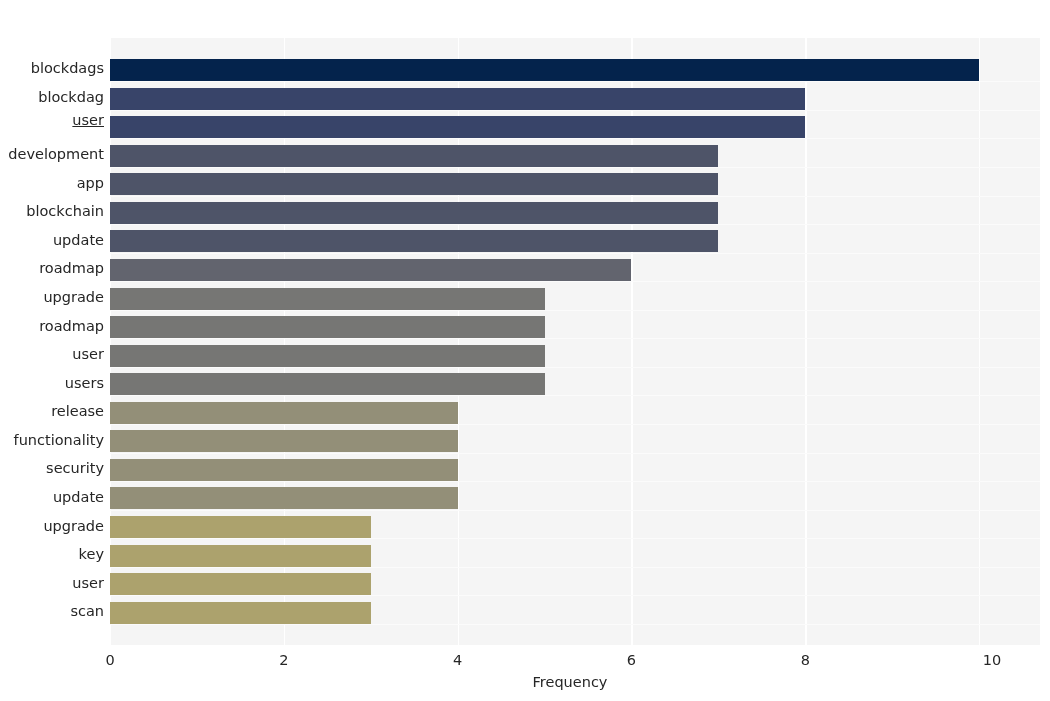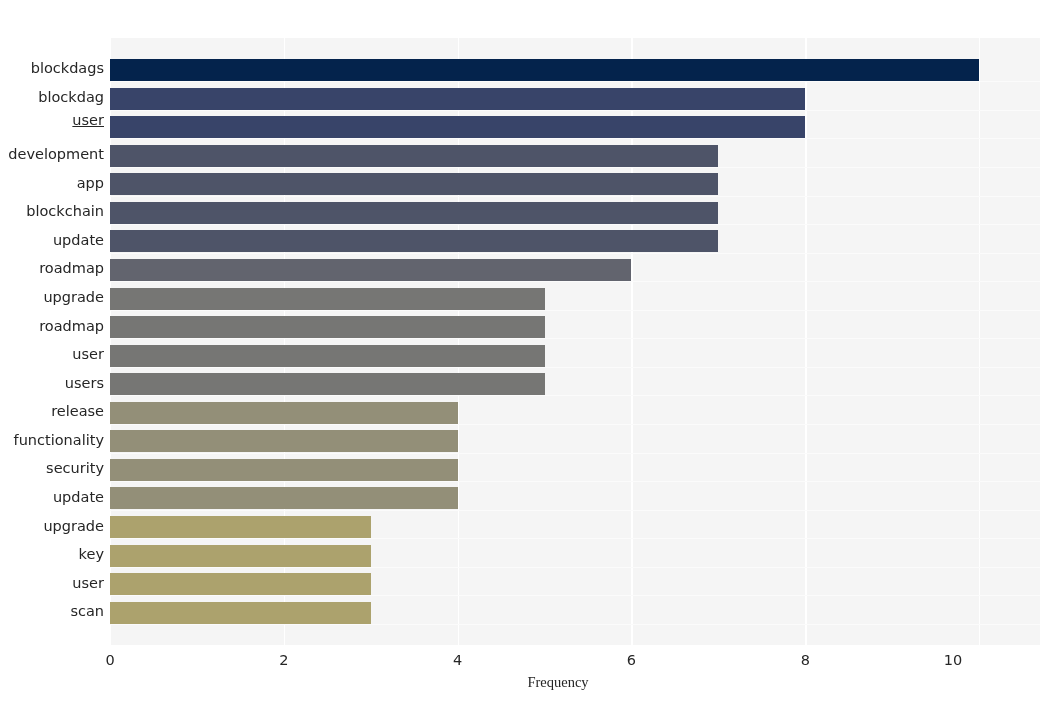--- a/index.html
+++ b/index.html
@@ -107,27 +107,26 @@
     top: 7px;
     width: 40px;
     margin-left: -20px;
     text-align: center;
     font-size: 14.5px;
     color: #262626;
   }
 
   #x-axis-label {
     position: absolute;
-    left: 93px;
+    left: 105px;
     top: 674px;
     width: 930px;
     text-align: center;
     font-size: 14.5px;
     color: #262626;
-    font-family: Liberation Serif, serif;
   }
 </style>
 </head>
 <body>
 
 <div id="figure">
 
 
   <div id="plot-area">
       <div class="gridline-v" style="left: 0px;"></div>
@@ -240,18 +239,18 @@
       <div class="ytick" style="top: 536.657px;">user</div>
       <div class="ytick" style="top: 565.222px;">scan</div>
     </div>
 
   <div id="x-axis">
       <div class="xtick" style="left: 0px;">0</div>
       <div class="xtick" style="left: 173.832px;">2</div>
       <div class="xtick" style="left: 347.664px;">4</div>
       <div class="xtick" style="left: 521.495px;">6</div>
       <div class="xtick" style="left: 695.327px;">8</div>
-      <div class="xtick" style="left: 843px;">10</div>
+      <div class="xtick" style="left: 882px;">10</div>
     </div>
 
   <div id="x-axis-label">Frequency</div>
 
 </div>
 
 </body></html>

